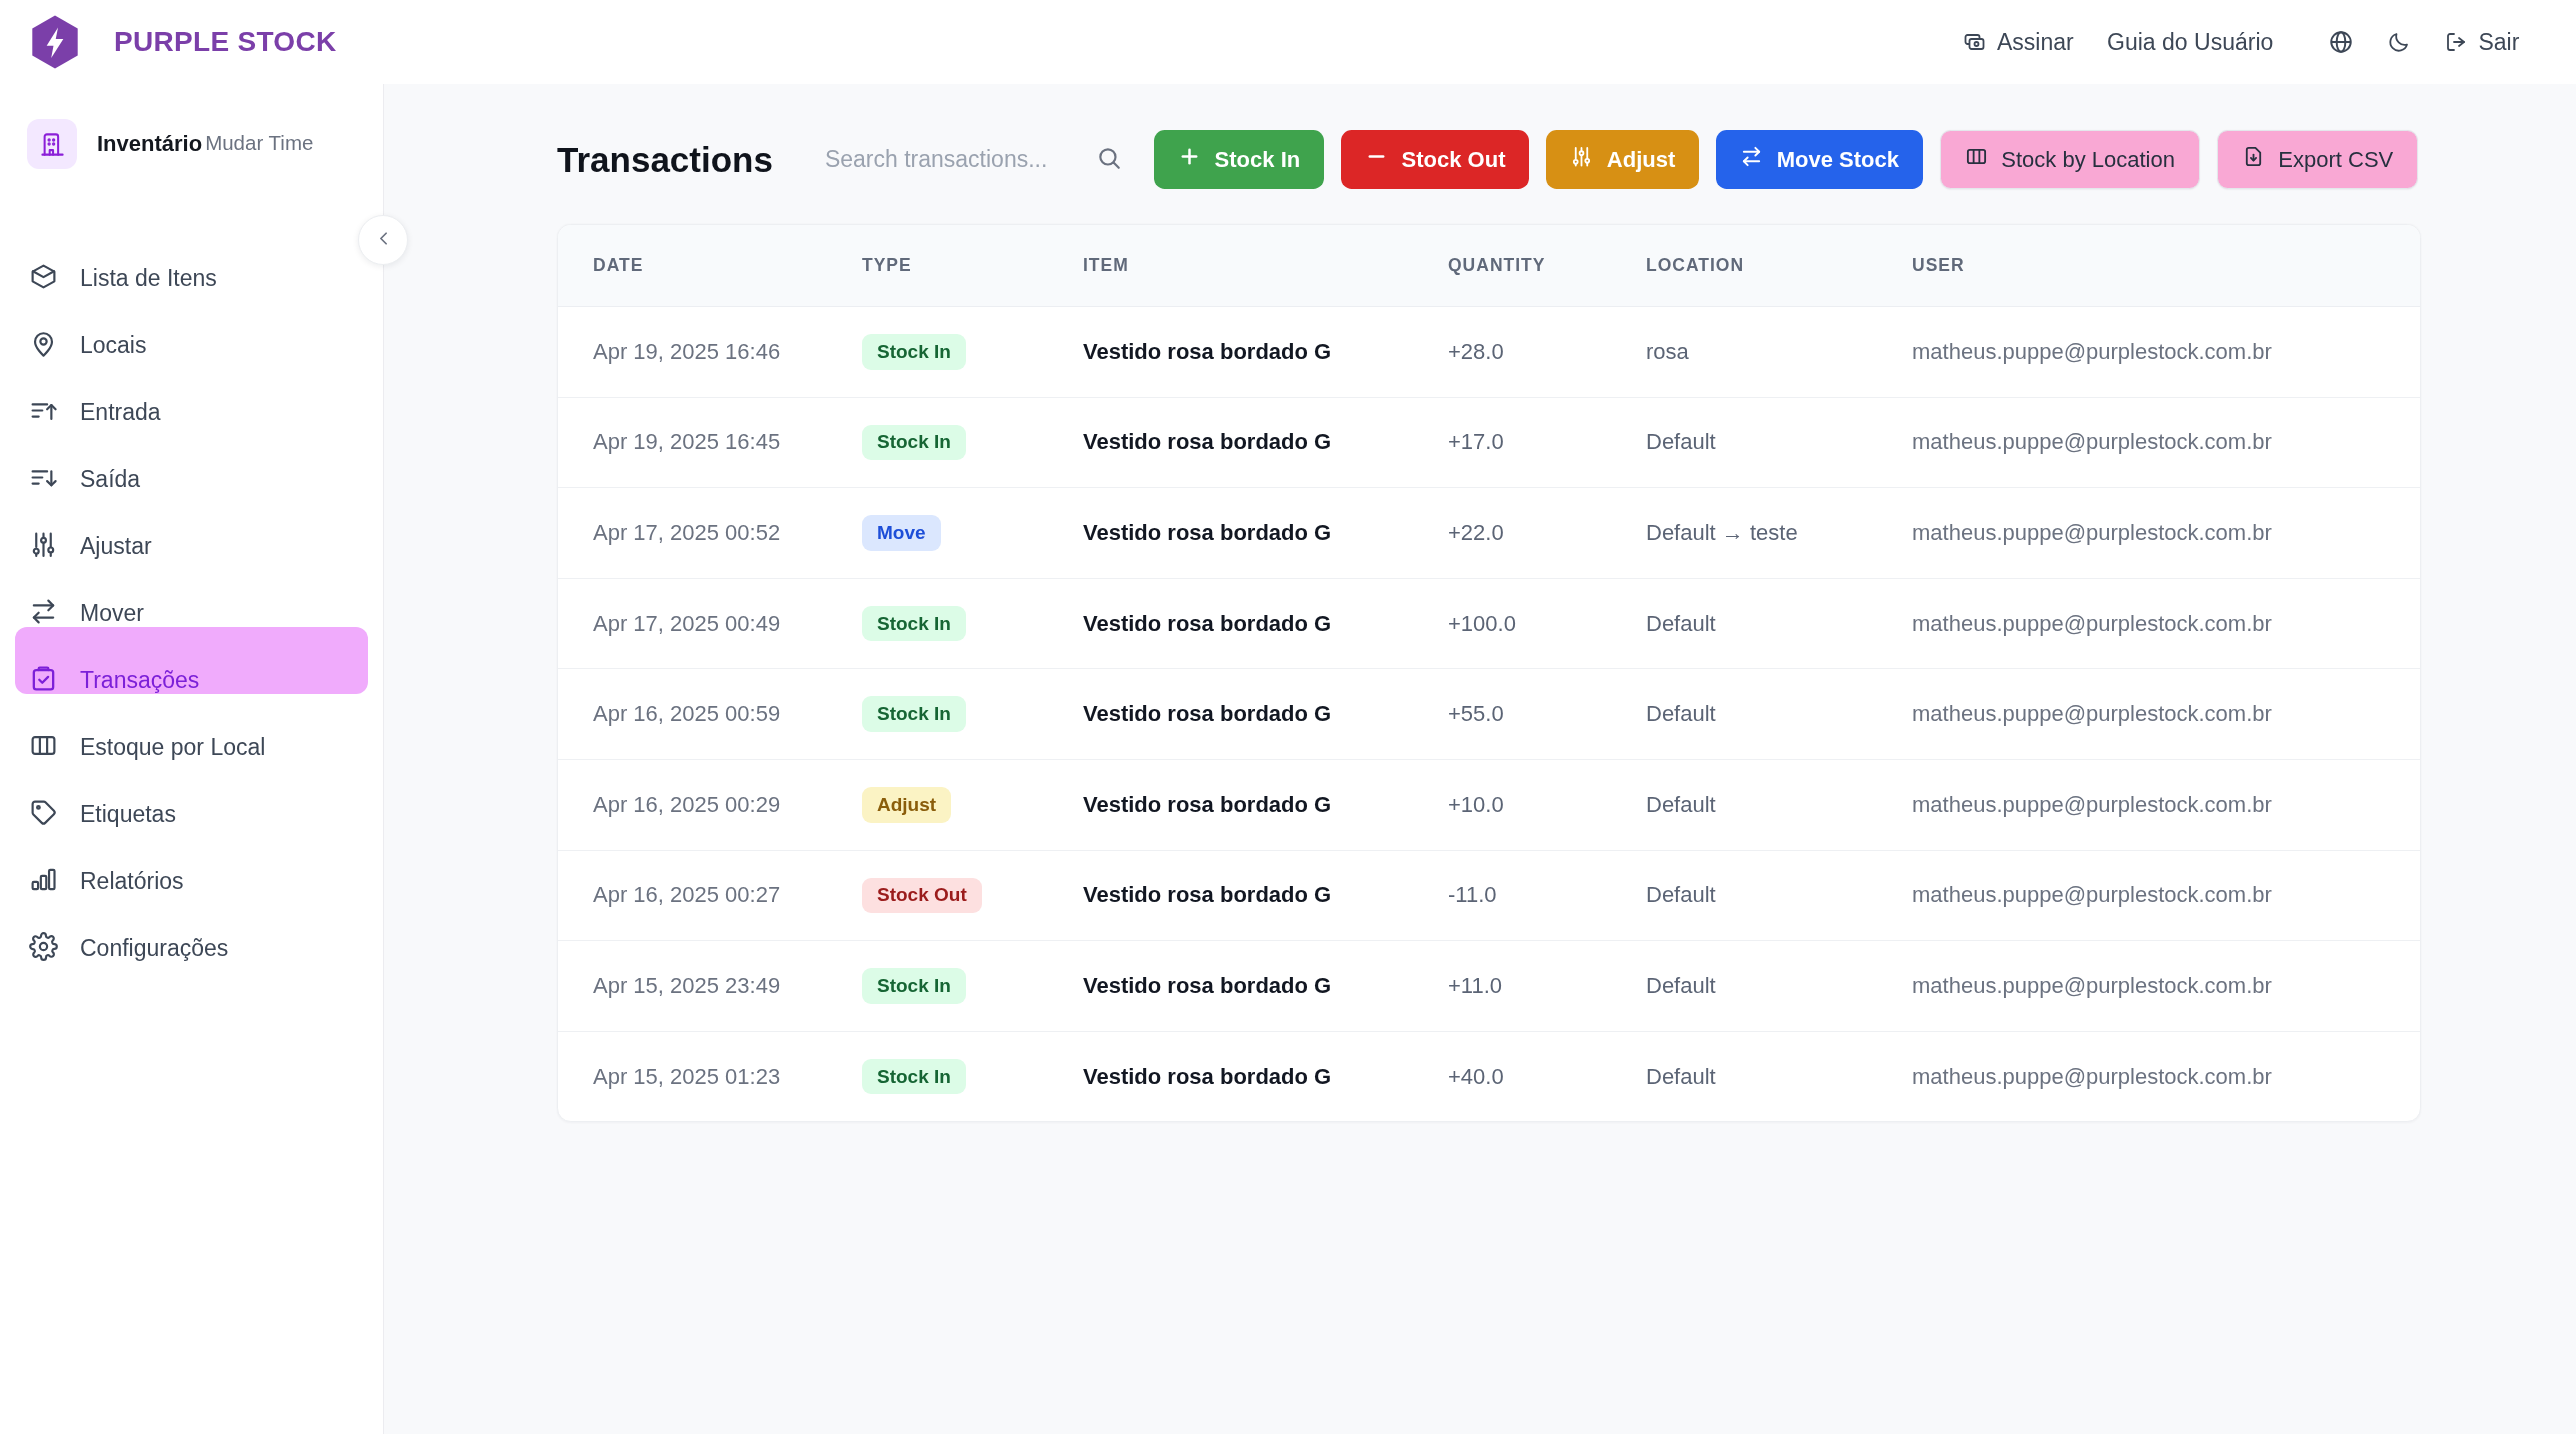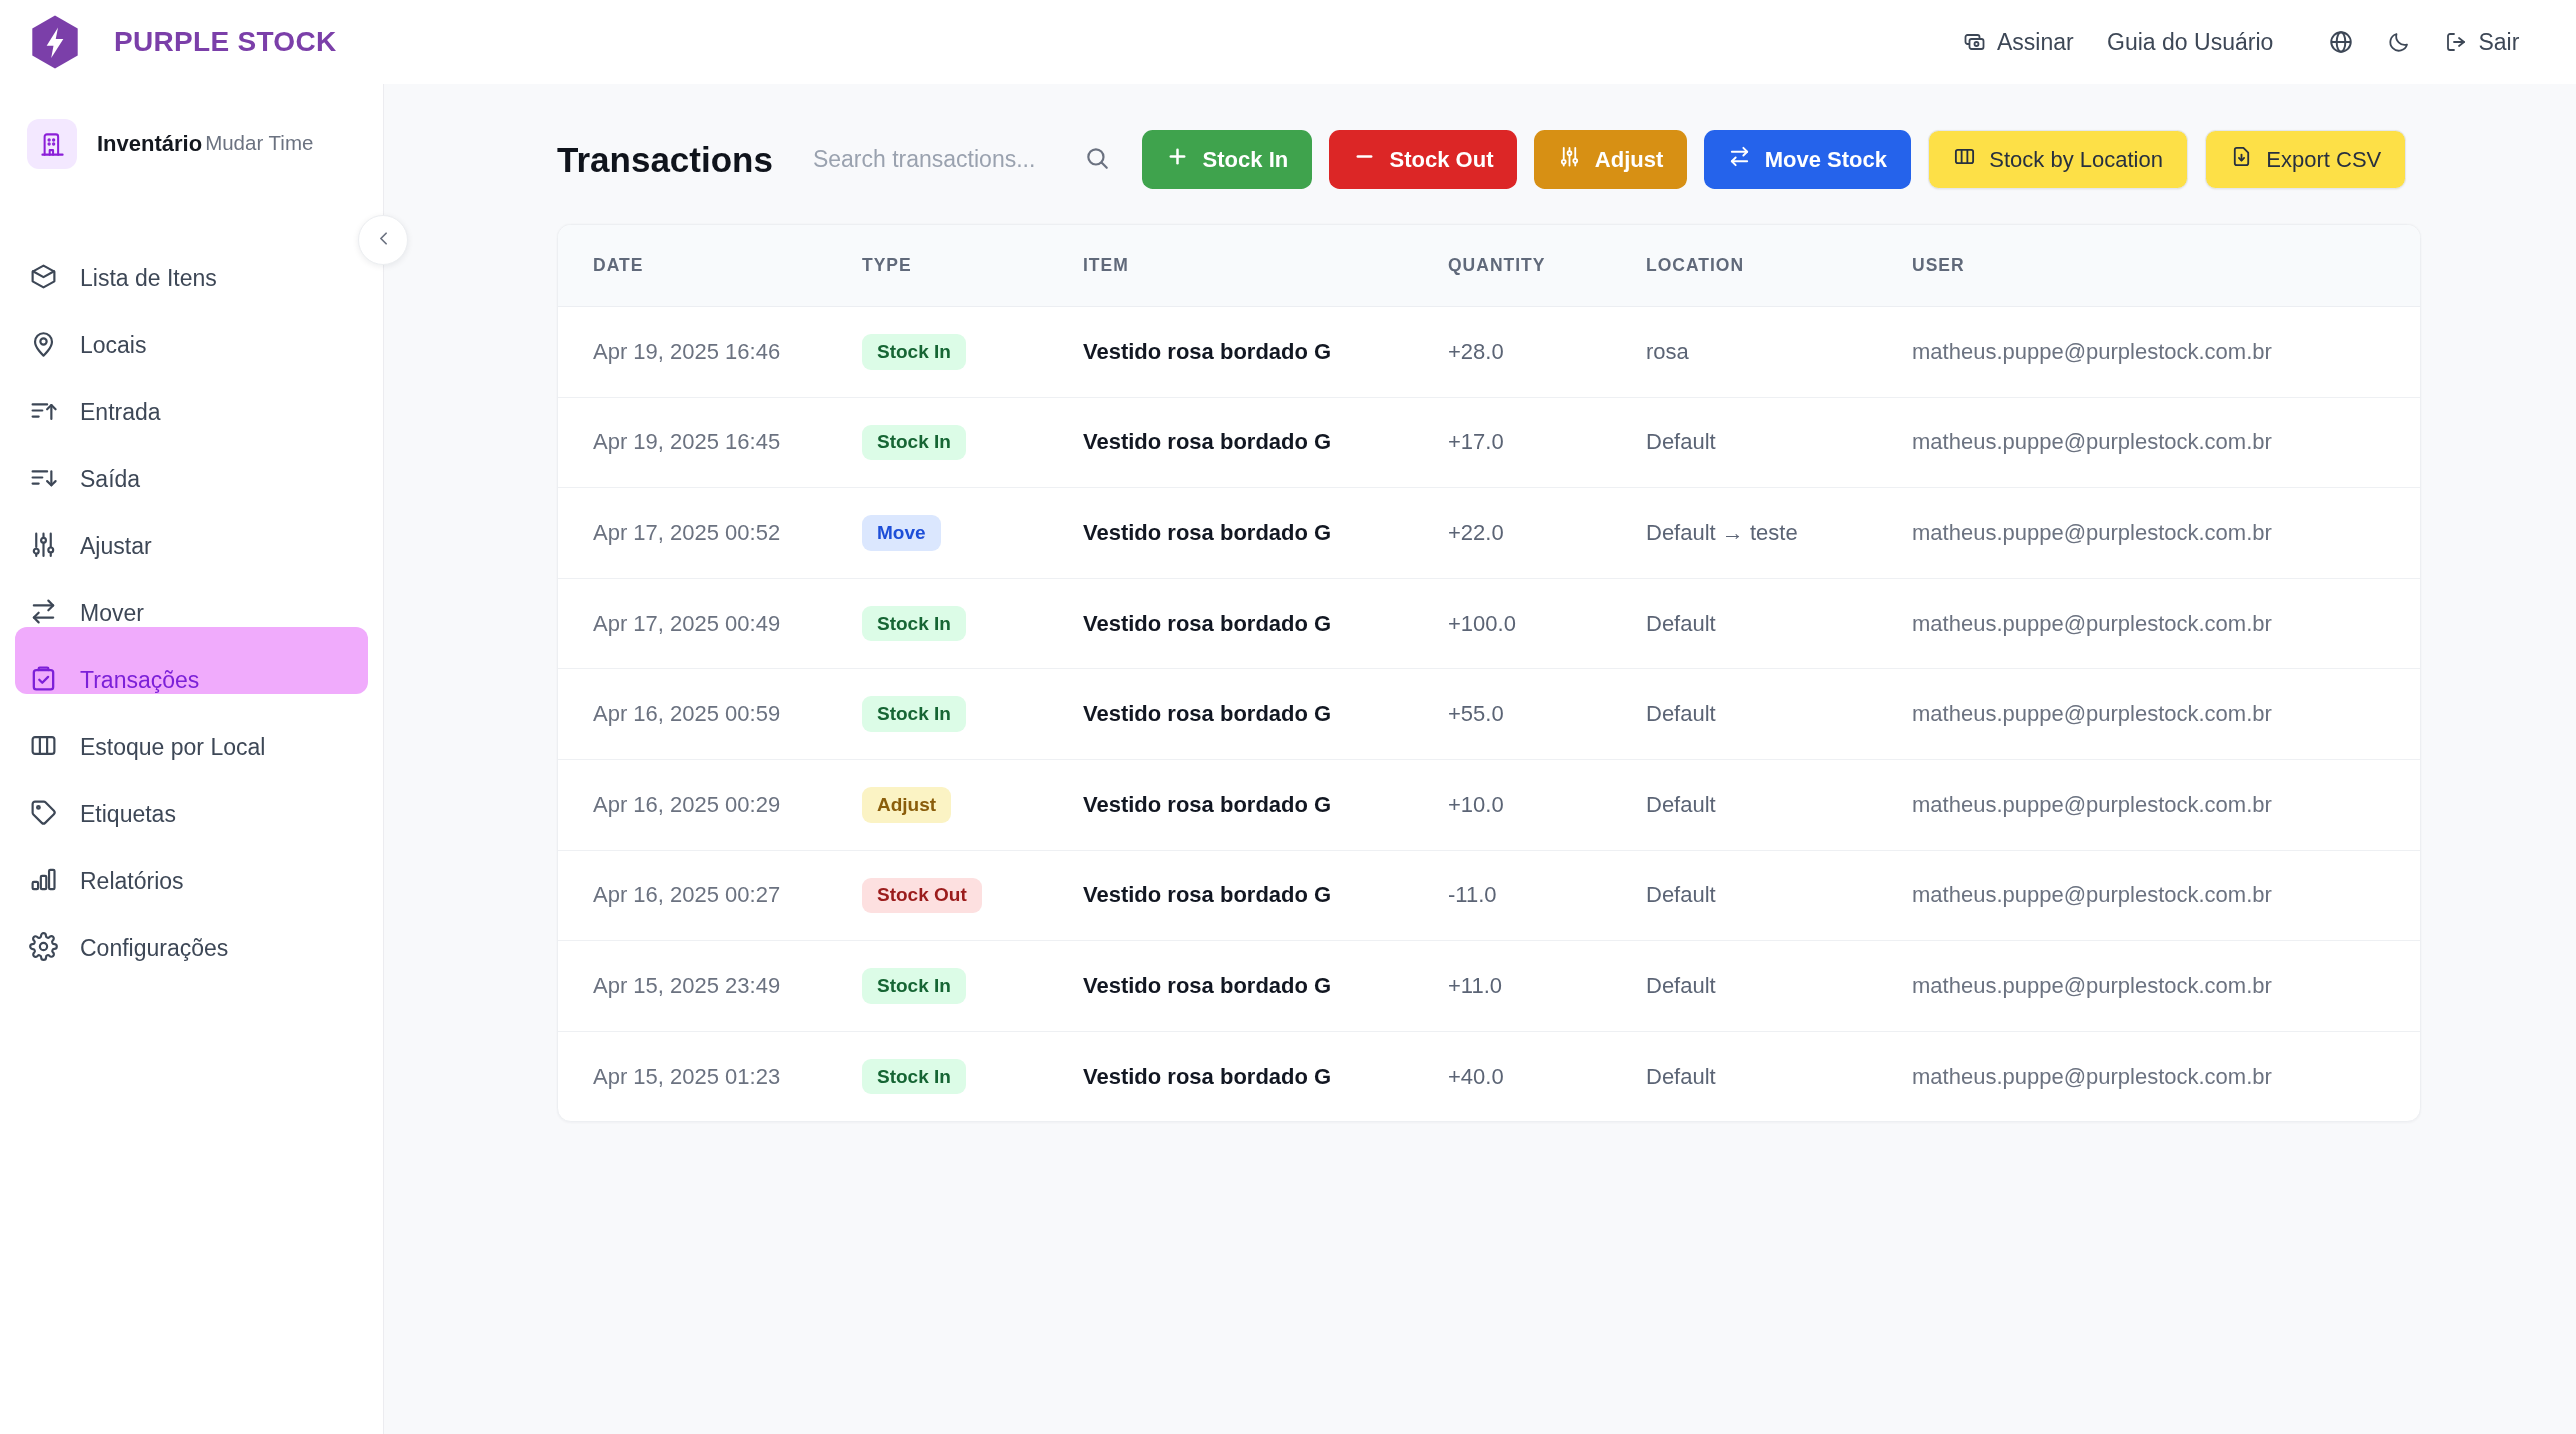--- a/index.html
+++ b/index.html
@@ -81,40 +81,40 @@
   .main {
     flex: 1; background: #f8f9fb;
     padding: 46px 85px 0 173px;
     min-width: 0; overflow: hidden;
   }
   .main-head {
     display: flex; align-items: center; gap: 0; margin-bottom: 35px;
   }
   .page-title {
     font-size: 35px; font-weight: 700; color: #10141c; white-space: nowrap;
-    margin-right: 40px;
+    margin-right: 52px;
   }
   .search-wrap { display: flex; align-items: center; gap: 20px; margin-right: 32px; }
   .search-input {
     border: none; outline: none; background: transparent;
     font-family: "Liberation Sans", sans-serif;
     font-size: 23px; color: #1f2937; width: 251px;
   }
   .search-input::placeholder { color: #9aa2af; }
 
   .btns { display: flex; align-items: center; gap: 16.7px; }
   .btn {
     display: flex; align-items: center; gap: 13.7px;
     height: 59px; padding: 0 24px; border-radius: 10.7px;
     font-size: 22px; font-weight: 700; color: #ffffff;
     border: none; cursor: pointer; white-space: nowrap;
     font-family: "Liberation Sans", sans-serif;
   }
   .btn-ghost {
-    background: #fde047; color: #27303f; font-weight: 400;
+    background: #f9a8d4; color: #27303f; font-weight: 400;
     border: 1.5px solid #e4e7ec;
     box-shadow: 0 0.8px 1.5px rgba(16,24,40,.05);
   }
 
   
   .table-card {
     background: #ffffff; border: 1.5px solid #edeff2; border-radius: 13.7px;
     overflow: hidden; box-shadow: 0 0.8px 2.3px rgba(16,24,40,.04);
     width: 1864px;
   }

